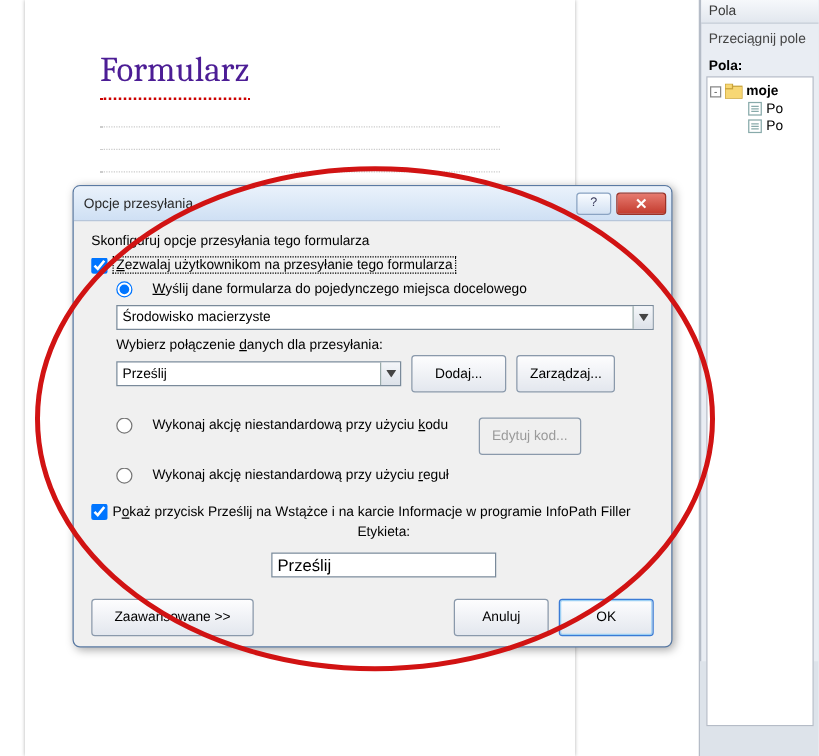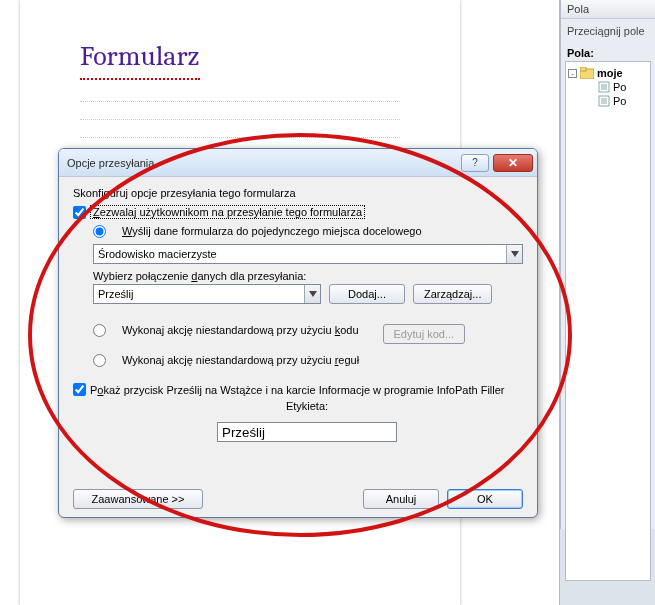--- a/index.html
+++ b/index.html
@@ -169,21 +169,21 @@
   .combo-btn svg { display: block; }
 
   .sub-label { margin: 6px 0 2px; }
   .row-connection {
     display: flex; align-items: center; gap: 8px;
   }
   .row-connection .combo { width: 228px; }
 
   .push-btn {
     min-width: 76px;
-    height: 20px;
+    height: 30px;
     border: 1px solid #8a99ab;
     border-radius: 3px;
     background: linear-gradient(#fdfdfe,#e3e7ee);
     padding: 2px 10px;
     font-size: 11px;
     cursor: default;
   }
   .push-btn.disabled {
     color: #9a9a9a;
     background: #efefef;

